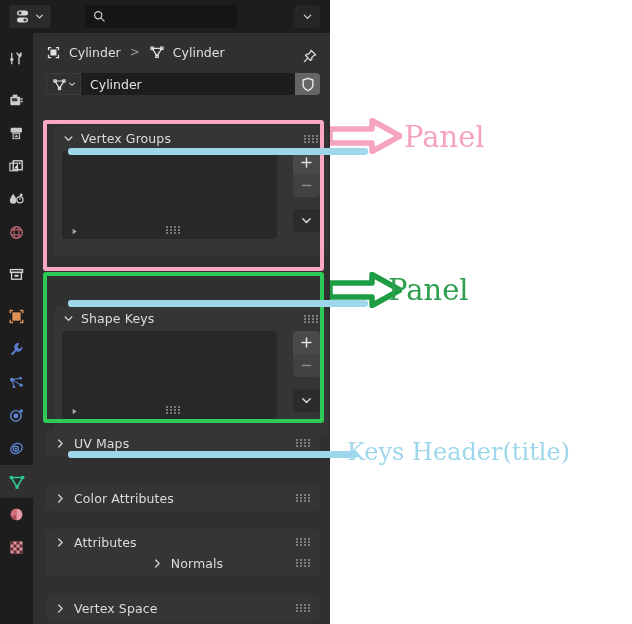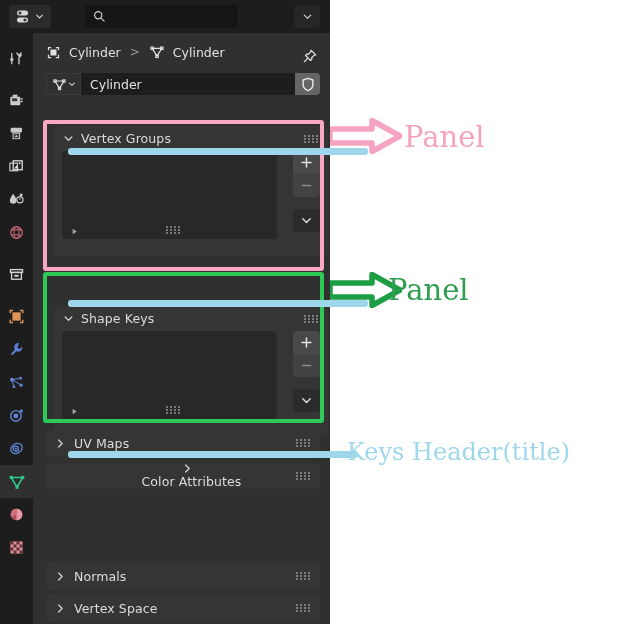--- a/index.html
+++ b/index.html
@@ -503,21 +503,21 @@
           <i style="left:4px;top:3px"></i>
           <i style="left:8px;top:3px"></i>
           <i style="left:12px;top:3px"></i>
         <i style="left:0;top:6px"></i>
           <i style="left:4px;top:6px"></i>
           <i style="left:8px;top:6px"></i>
           <i style="left:12px;top:6px"></i>
       </span>
     </div>
 
-    <div class="cpanel" style="top:430px;flex-direction:column;">
+    <div class="cpanel" style="top:452px;">
       <svg width="11" height="11" viewBox="0 0 12 12">
         <path d="M4 2.2 L7.8 6 L4 9.8" stroke="#d2d2d2" stroke-width="1.4" fill="none" stroke-linecap="round" stroke-linejoin="round"></path>
       </svg>
       <span class="panel-title">Color Attributes</span>
       <span class="grip">
         <i style="left:0;top:0"></i>
           <i style="left:4px;top:0"></i>
           <i style="left:8px;top:0"></i>
           <i style="left:12px;top:0"></i>
         <i style="left:0;top:3px"></i>
@@ -525,22 +525,42 @@
           <i style="left:8px;top:3px"></i>
           <i style="left:12px;top:3px"></i>
         <i style="left:0;top:6px"></i>
           <i style="left:4px;top:6px"></i>
           <i style="left:8px;top:6px"></i>
           <i style="left:12px;top:6px"></i>
       </span>
     </div>
 
 
-
-    <div class="cpanel" style="top:530px;">
+    <div class="cpanel" style="top:496px;">
+      <svg width="11" height="11" viewBox="0 0 12 12">
+        <path d="M4 2.2 L7.8 6 L4 9.8" stroke="#d2d2d2" stroke-width="1.4" fill="none" stroke-linecap="round" stroke-linejoin="round"></path>
+      </svg>
+      <span class="panel-title">Attributes</span>
+      <span class="grip">
+        <i style="left:0;top:0"></i>
+          <i style="left:4px;top:0"></i>
+          <i style="left:8px;top:0"></i>
+          <i style="left:12px;top:0"></i>
+        <i style="left:0;top:3px"></i>
+          <i style="left:4px;top:3px"></i>
+          <i style="left:8px;top:3px"></i>
+          <i style="left:12px;top:3px"></i>
+        <i style="left:0;top:6px"></i>
+          <i style="left:4px;top:6px"></i>
+          <i style="left:8px;top:6px"></i>
+          <i style="left:12px;top:6px"></i>
+      </span>
+    </div>
+
+    <div class="cpanel" style="top:517px;justify-content:center;">
       <svg width="11" height="11" viewBox="0 0 12 12">
         <path d="M4 2.2 L7.8 6 L4 9.8" stroke="#d2d2d2" stroke-width="1.4" fill="none" stroke-linecap="round" stroke-linejoin="round"></path>
       </svg>
       <span class="panel-title">Normals</span>
       <span class="grip">
         <i style="left:0;top:0"></i>
           <i style="left:4px;top:0"></i>
           <i style="left:8px;top:0"></i>
           <i style="left:12px;top:0"></i>
         <i style="left:0;top:3px"></i>

